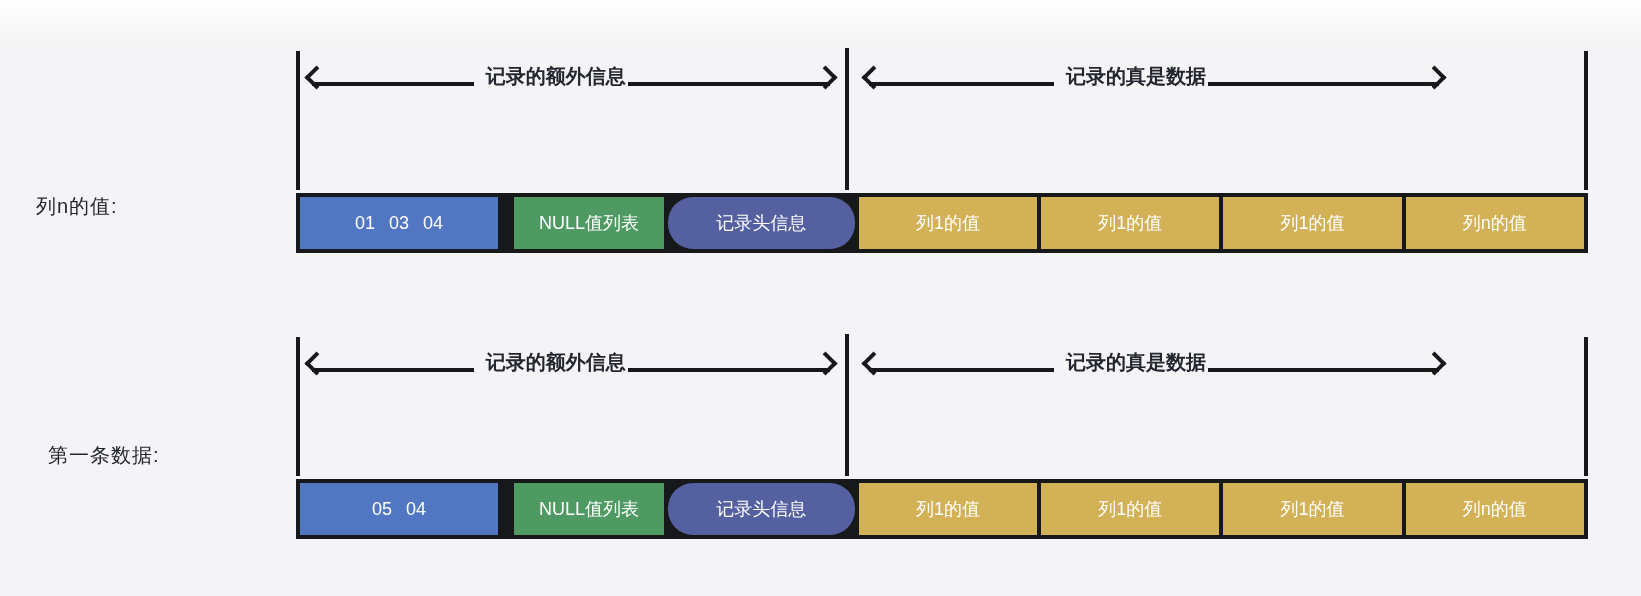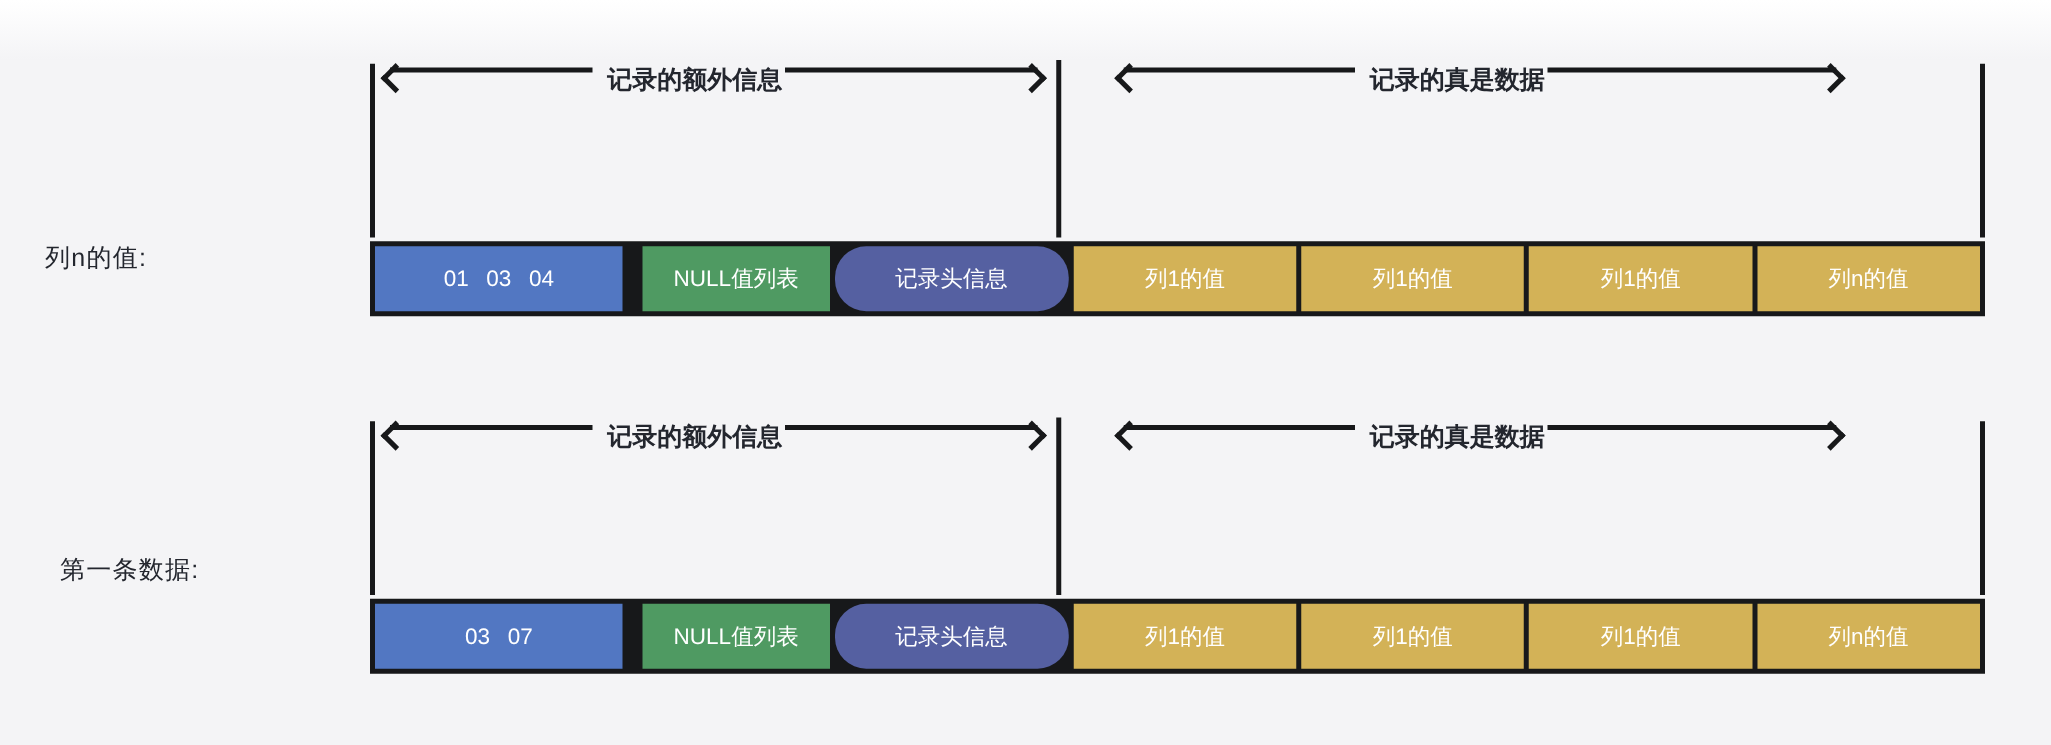--- a/index.html
+++ b/index.html
@@ -22,23 +22,23 @@
     letter-spacing:1px; white-space:nowrap;
   }
   .group:nth-child(1) .row-label{left:36px; top:145px;}
   .group:nth-child(2) .row-label{left:48px; top:108px;}
 
   .vline{position:absolute; width:4px; background:var(--line); top:3px; height:139px;}
   .v-left{left:296px;}
   .v-mid{left:845px; top:0; height:142px;}
   .v-right{left:1584px;}
 
-  .arrow{position:absolute; top:6px; height:32px; display:flex; align-items:flex-start;}
+  .arrow{position:absolute; top:6px; height:32px; display:flex; align-items:flex-end;}
   .a-extra{left:308px; width:526px;}
-  .a-real{left:895px; width:578px;}
+  .a-real{left:865px; width:578px;}
   .aline{height:4px; background:var(--line);}
   .l1{flex:1 1 0;}
   .l2{flex:1.25 1 0;}
   .head{width:17px; height:17px; flex:0 0 auto; box-sizing:border-box;}
   .hl{border-left:4px solid var(--line); border-bottom:4px solid var(--line);
       transform:rotate(45deg); margin-right:-13px;}
   .hr{border-left:4px solid var(--line); border-bottom:4px solid var(--line);
       transform:rotate(225deg); margin-left:-13px;}
   .arrow-text{
     margin:0 2px 0 12px; font-weight:bold; font-size:20px;
@@ -118,21 +118,21 @@
 
     <div class="arrow a-real">
       <span class="head hl"></span>
       <span class="aline l1"></span>
       <span class="arrow-text">记录的真是数据</span>
       <span class="aline l2"></span>
       <span class="head hr"></span>
     </div>
 
     <div class="bar">
-          <div class="block blue">03 07</div>
+          <div class="block blue">05 04</div>
           <div class="block green">NULL值列表</div>
           <div class="block indigo">记录头信息</div>
           <div class="block yellow">列1的值</div>
           <div class="block yellow">列1的值</div>
           <div class="block yellow">列1的值</div>
           <div class="block yellow">列n的值</div>
         </div>
   </div>
 </div>
 </div>

